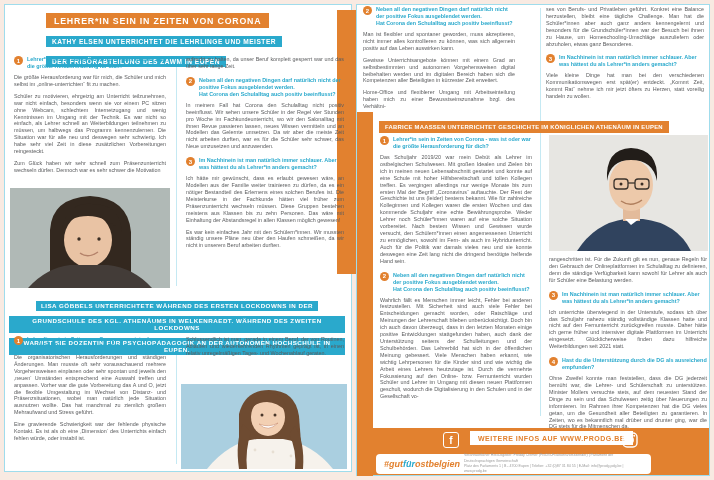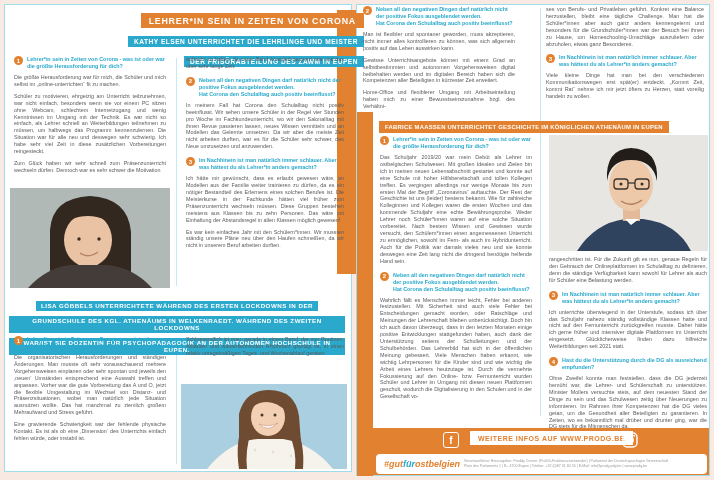--- a/index.html
+++ b/index.html
@@ -9,21 +9,21 @@
   #pageR{left:356px;top:4px;width:354px;height:472px;}
   .obar{position:absolute;background:#e2812f;}
   #obarA{left:337px;top:10px;width:19px;height:264px;}
   #obarB{left:357px;top:112px;width:16px;height:364px;}
   .vline{position:absolute;width:1px;background:#c5e9f3;}
   #vl1{left:176px;top:58px;height:228px;}
   #vl2{left:176px;top:340px;height:124px;}
   #vl3{left:540px;top:8px;height:408px;}
   .abs{position:absolute;}
   
-  #headL{left:62px;top:8px;width:302px;text-align:right;}
+  #headL{left:46px;top:8px;width:302px;text-align:left;}
   .bline{margin-top:2px;}
   .banner-orange{display:inline-block;background:#e2812f;color:#fff;font-weight:bold;font-size:8.8px;letter-spacing:.8px;padding:3px 8px 2px;}
   .banner-cyan{display:inline-block;background:#2aa9cc;color:#fff;font-weight:bold;font-size:6.6px;letter-spacing:.5px;padding:2px 6px;}
   #lisaBanner{left:9px;top:292px;width:336px;text-align:center;}
   #lisaBanner .banner-cyan{font-size:6.2px;padding:1.5px 5px;margin-top:1.5px;}
   #fabriceBanner{left:379px;top:115px;}
   #fabriceBanner .banner-orange{font-size:5.9px;letter-spacing:.25px;padding:3px 6px;}
   
   .col{position:absolute;}
   #kcol1{left:14px;top:56px;width:152px;}
@@ -43,21 +43,21 @@
   .photo{position:absolute;overflow:hidden;}
   #photoKathy{left:10px;top:188px;width:160px;height:100px;}
   #photoLisa{left:181px;top:384px;width:166px;height:85px;}
   #photoFabrice{left:549px;top:135px;width:159px;height:116px;}
   .photo svg{display:block;width:100%;height:100%;}
   
   #footerStrip{left:357px;top:428px;width:352px;height:47px;background:#e2812f;}
   #fbIcon{left:443px;top:432px;width:16px;height:16px;background:#e2812f;border:1.2px solid #fff;border-radius:3px;color:#fff;font-weight:bold;font-size:10px;display:flex;align-items:center;justify-content:center;box-sizing:border-box;cursor:pointer;}
   #infosBanner{left:470px;top:431px;background:#fff;color:#e2812f;font-weight:bold;font-size:7px;letter-spacing:.5px;padding:3.5px 8px;cursor:pointer;}
   #igIcon{left:622px;top:432px;width:16px;height:16px;cursor:pointer;}
-  #imprintBox{left:376px;top:454px;width:331px;height:20px;background:#fff;border-radius:4px;display:flex;align-items:center;gap:4px;padding:0 8px;box-sizing:border-box;}
+  #imprintBox{left:376px;top:454px;width:275px;height:20px;background:#fff;border-radius:4px;display:flex;align-items:center;gap:4px;padding:0 8px;box-sizing:border-box;}
   #hashtag{font-size:9px;font-weight:bold;font-style:italic;white-space:nowrap;}
   .hash-o{color:#e2812f;} .hash-c{color:#2aa9cc;}
   .imprint{font-size:3.6px;line-height:1.5;color:#9a9a9a;}
 </style>
 </head>
 <body>
 
 <div id="canvas">
 
   <div class="page" id="pageL"></div>

